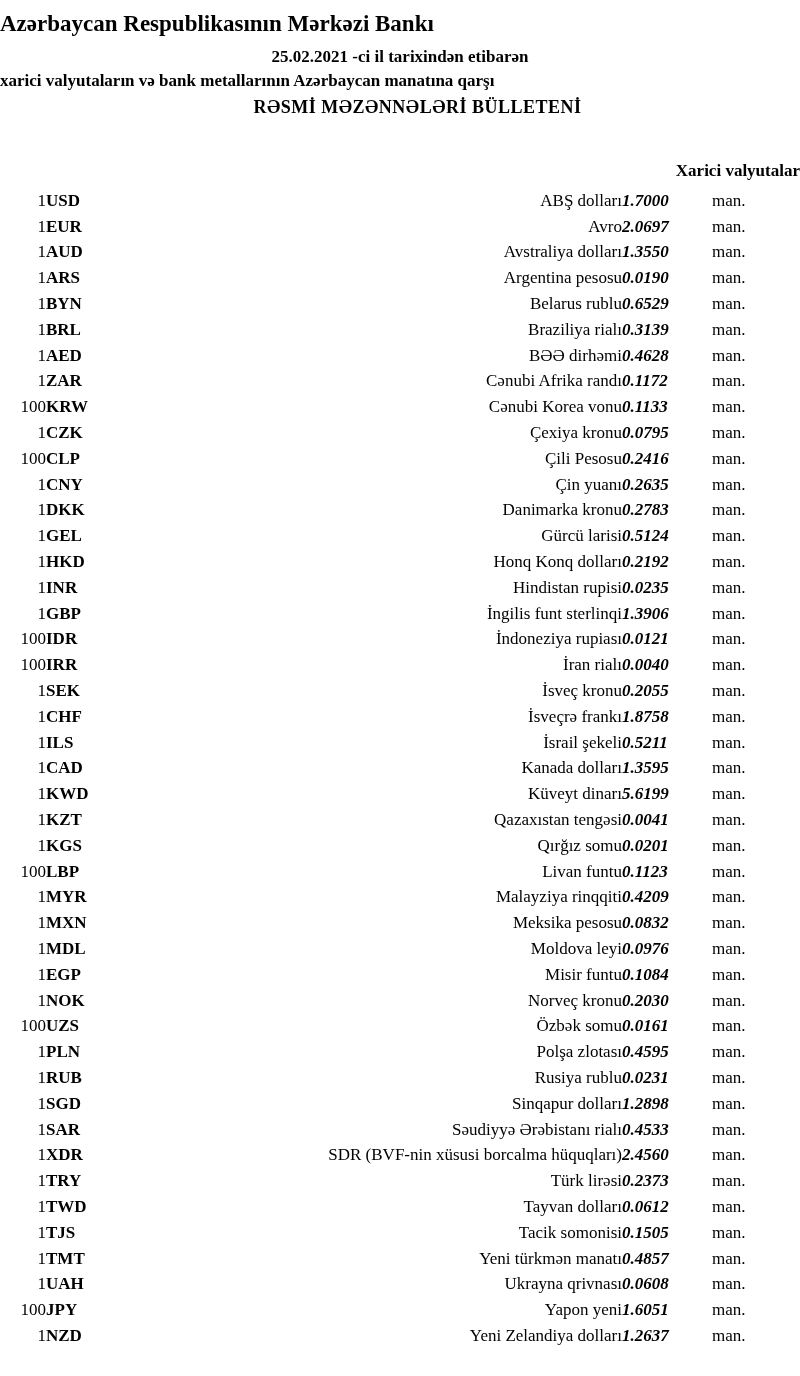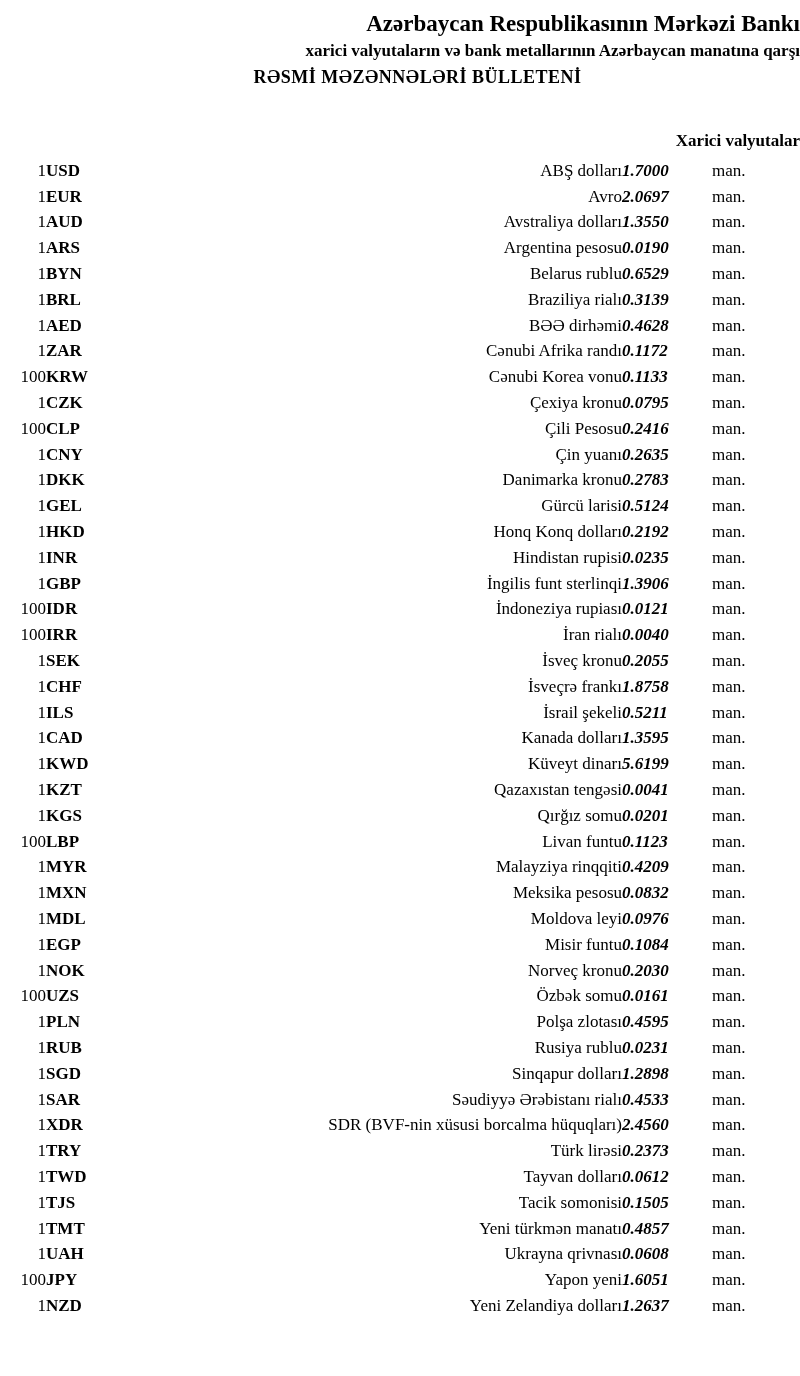--- a/index.html
+++ b/index.html
@@ -11,34 +11,34 @@
   }
   .page {
     width: 800px;
     height: 1376px;
     margin: 0 auto;
     box-sizing: border-box;
     padding-top: 10px;
     overflow: hidden;
   }
   .hdr-title {
-    text-align: right;
+    text-align: left;
     font-size: 23px;
     font-weight: bold;
     line-height: 28px;
   }
   .hdr-date {
     text-align: center;
     font-size: 17px;
     font-weight: bold;
     margin-top: 8px;
     line-height: 22px;
   }
   .hdr-sub {
-    text-align: right;
+    text-align: left;
     font-size: 17px;
     font-weight: bold;
     line-height: 26px;
   }
   .hdr-bulletin {
     text-align: center;
     font-size: 18px;
     font-weight: bold;
     letter-spacing: 0.5px;
     line-height: 26px;
@@ -70,20 +70,21 @@
   td.col-code { width: 64px;  font-size: 18px; font-weight: bold; }
   td.col-name { width: 512px; text-align: right; font-size: 18px; }
   td.col-rate { width: 90px;  text-align: left; font-weight: bold; font-style: italic; }
   td.col-unit { width: 44px;  text-align: left; padding-left: 14px; font-family: Liberation Serif, serif; }
 </style>
 </head>
 <body>
 
 <div class="page">
   <div class="hdr-title">Azərbaycan Respublikasının Mərkəzi Bankı</div>
+  <div class="hdr-date">25.02.2021 -ci il tarixindən etibarən</div>
   <div class="hdr-sub">xarici valyutaların və bank metallarının Azərbaycan manatına qarşı</div>
   <div class="hdr-bulletin">RƏSMİ MƏZƏNNƏLƏRİ BÜLLETENİ</div>
 
   <div class="section-title">Xarici valyutalar</div>
 
   <table class="rates">
     <tbody id="rates-body">
         <tr>
           <td class="col-qty">1</td>
           <td class="col-code">USD</td>

